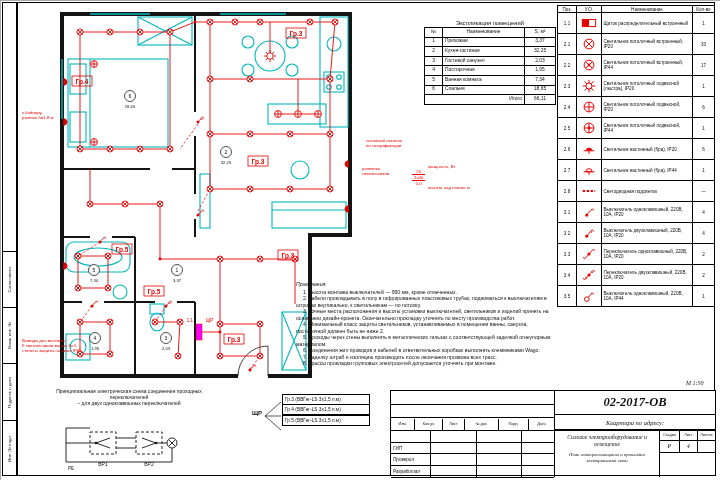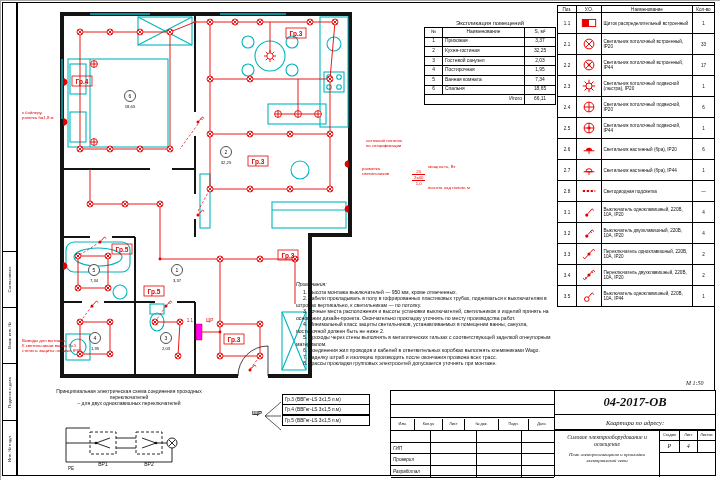--- a/index.html
+++ b/index.html
@@ -537,21 +537,21 @@
     <path d="M112,32 V46"></path>
   </g>
   <circle cx="36" cy="27" r="1.3" fill="#111"></circle>
     <circle cx="96" cy="27" r="1.3" fill="#111"></circle>
   <text x="43" y="50" font-size="5" text-anchor="middle" fill="#111">ВР1</text>
   <text x="89" y="50" font-size="5" text-anchor="middle" fill="#111">ВР2</text>
   <text x="8" y="54" font-size="4.5" fill="#111">PE</text>
 </svg>
 
 <div class="abs" style="left:390px;top:390px;width:326px;height:86px;border:1.2px solid #000;box-sizing:border-box;background:#fff">
-  <div class="tbx serif" style="left:163px;top:0;width:161px;height:24px;border-left:0.9px solid #000;border-bottom:0.9px solid #000;display:flex;align-items:center;justify-content:center;font-size:12.5px;font-weight:bold">04-2017-ОВ</div>
+  <div class="tbx serif" style="left:163px;top:0;width:161px;height:24px;border-left:0.9px solid #000;border-bottom:0.9px solid #000;display:flex;align-items:center;justify-content:center;font-size:12.5px;font-weight:bold">02-2017-ОВ</div>
   <div class="tbx serif" style="left:163px;top:24px;width:161px;height:15px;border-left:0.9px solid #000;border-bottom:0.9px solid #000;display:flex;align-items:center;justify-content:center;font-size:6.5px">Квартира по адресу:</div>
   <div class="tbx" style="left:0;top:0;width:163px;height:39px">
     <div style="position:absolute;left:0;top:13px;width:100%;border-top:0.7px solid #000"></div>
     <div style="position:absolute;left:0;top:26px;width:100%;border-top:0.7px solid #000"></div>
     <div style="position:absolute;left:0;top:28px;width:100%;display:flex">
         <span style="width: 24px; font-size: 3.8px; text-align: center; border-right: 0.7px solid rgb(0, 0, 0); height: 11px; line-height: 11px; box-sizing: border-box;">Изм.</span>
         <span style="width: 28px; font-size: 3.8px; text-align: center; border-right: 0.7px solid rgb(0, 0, 0); height: 11px; line-height: 11px; box-sizing: border-box;">Кол.уч</span>
         <span style="width: 22px; font-size: 3.8px; text-align: center; border-right: 0.7px solid rgb(0, 0, 0); height: 11px; line-height: 11px; box-sizing: border-box;">Лист</span>
         <span style="width: 34px; font-size: 3.8px; text-align: center; border-right: 0.7px solid rgb(0, 0, 0); height: 11px; line-height: 11px; box-sizing: border-box;">№ док.</span>
         <span style="width: 30px; font-size: 3.8px; text-align: center; border-right: 0.7px solid rgb(0, 0, 0); height: 11px; line-height: 11px; box-sizing: border-box;">Подп.</span>

